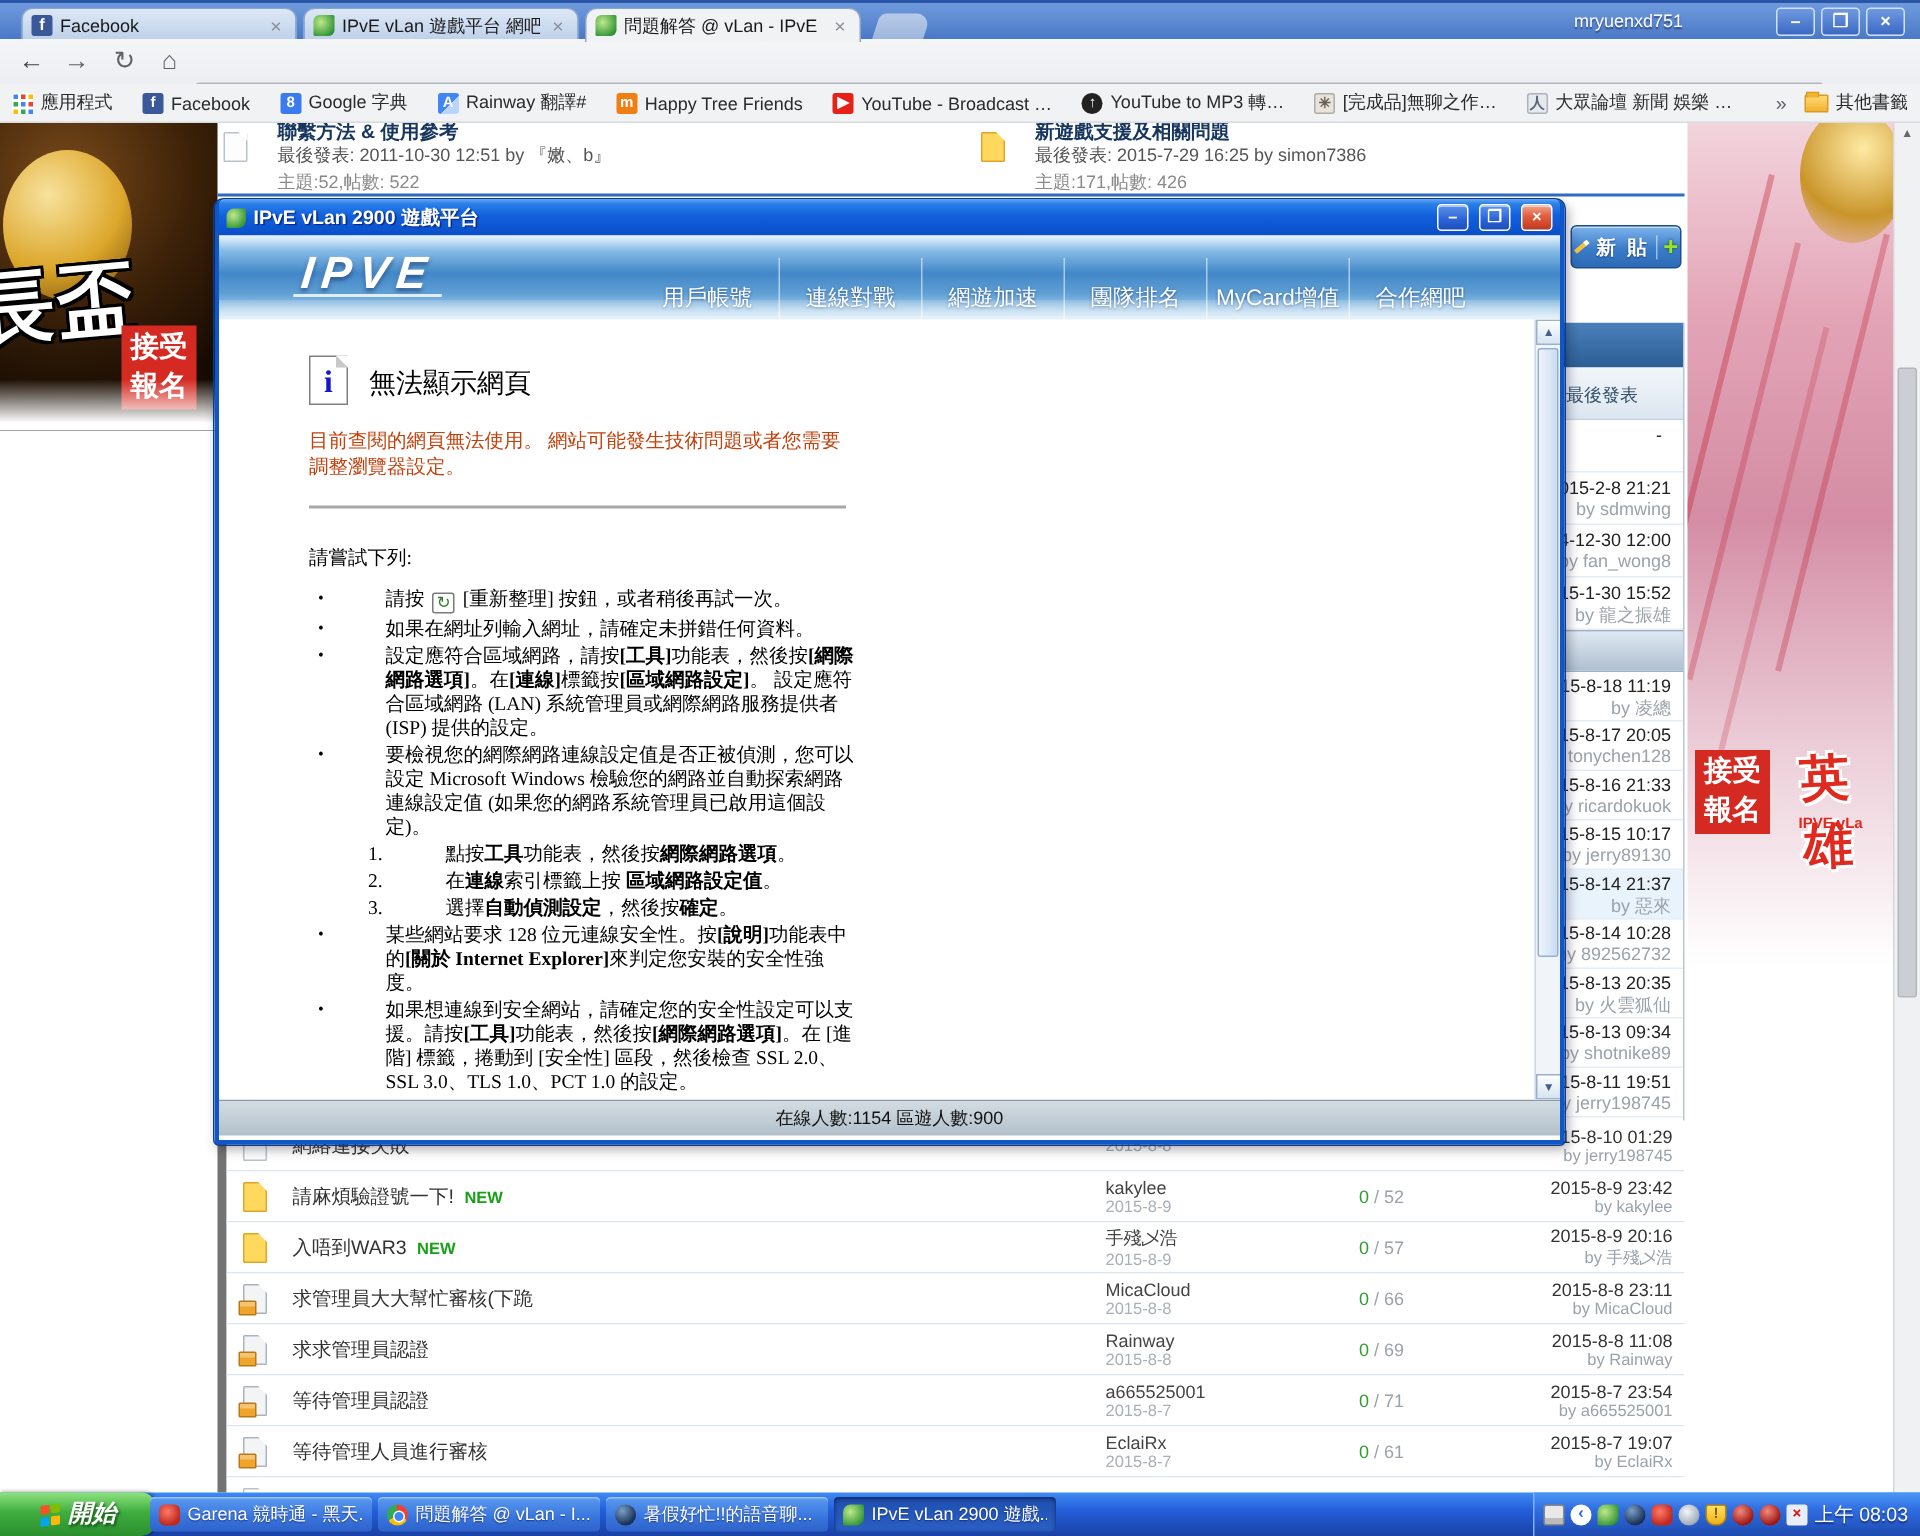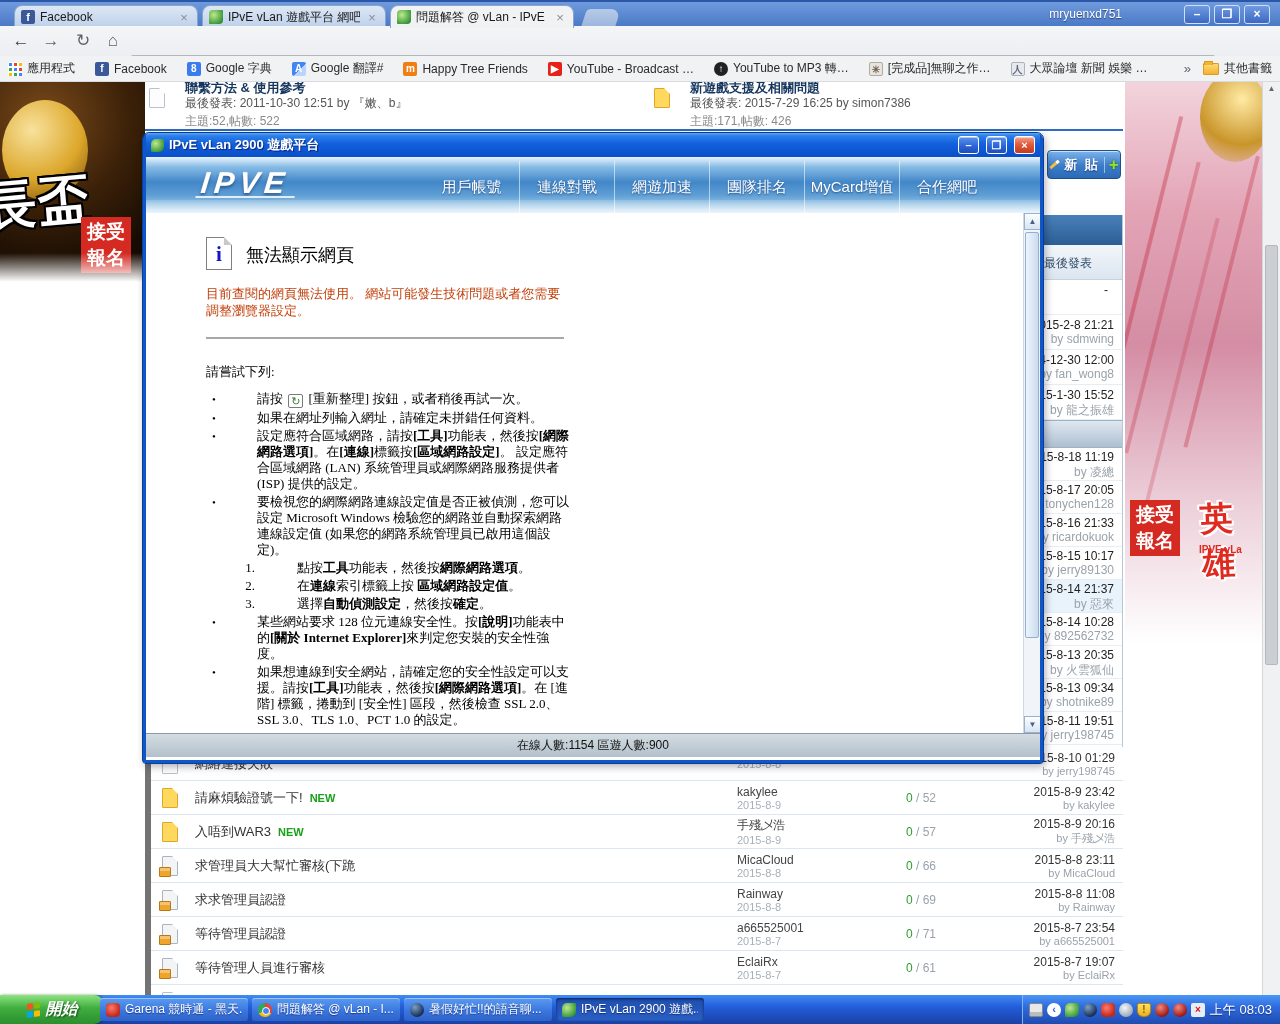--- a/index.html
+++ b/index.html
@@ -156,21 +156,21 @@
   .pbtn { width:21px; height:18px; border:1px solid #fff; border-radius:3px; color:#fff; font-size:11px; font-weight:bold;
     text-align:center; line-height:16px; margin-left:2px; flex:none;
     background:linear-gradient(#5b93ea,#2a62d8 60%,#1e4fb8); box-shadow:inset 0 1px 0 rgba(255,255,255,.5); }
   .pbtn.close { background:linear-gradient(#f2a48c,#e25c3d 45%,#c13a1c); }
 
   #pnav { height:56px; position:relative; overflow:hidden;
     background:linear-gradient(180deg,#eaf5fd 0%,#86bbe6 18%,#4287c8 45%,#5e9ed4 68%,#c2e0f4 100%); }
   #plogo { position:absolute; left:55px; top:9px; font-size:30px; font-weight:bold; font-style:italic; color:#fff;
     letter-spacing:5px; transform:skewX(-6deg); text-shadow:0 2px 3px rgba(0,30,80,.55), 0 0 2px rgba(255,255,255,.4); }
   #plogo::after { content:""; position:absolute; left:-4px; bottom:2px; width:112%; height:2px; background:rgba(255,255,255,.8); }
-  #pmenu { position:absolute; left:278px; top:4px; height:52px; display:flex; }
+  #pmenu { position:absolute; left:278px; top:15px; height:52px; display:flex; }
   .pm-item { width:95px; display:flex; align-items:center; justify-content:center; color:#fff; font-size:15px;
     text-shadow:0 1px 2px rgba(0,30,90,.6); border-left:1px solid rgba(255,255,255,.55); }
   .pm-item:first-child { border-left:none; }
   #pnav::after { content:""; position:absolute; left:0; bottom:0; width:100%; height:13px;
     background:linear-gradient(rgba(255,255,255,.15),rgba(255,255,255,.65)); }
 
   #pcontent { height:520px; background:#fff; position:relative; font-family:"Liberation Serif", serif; overflow:hidden; }
   #infoicon { position:absolute; left:60px; top:24px; width:26px; height:33px; border:1px solid #808080; background:#fff;
     font-size:21px; font-weight:bold; color:#1414c8; text-align:center; line-height:33px; font-family:"Liberation Serif",serif; }
   #infoicon::after { content:""; position:absolute; right:-1px; top:-1px; border-style:solid; border-width:0 8px 8px 0;
@@ -294,21 +294,21 @@
         <div class="bm">
           <span class="bmi ic-facebook">f</span>
           <span>Facebook</span>
         </div>
         <div class="bm">
           <span class="bmi ic-g8">8</span>
           <span>Google 字典</span>
         </div>
         <div class="bm">
           <span class="bmi ic-translate">A</span>
-          <span>Google 翻譯#</span>
+          <span>Rainway 翻譯#</span>
         </div>
         <div class="bm">
           <span class="bmi ic-htf">m</span>
           <span>Happy Tree Friends</span>
         </div>
         <div class="bm">
           <span class="bmi ic-youtube">▶</span>
           <span>YouTube - Broadcast …</span>
         </div>
         <div class="bm">

